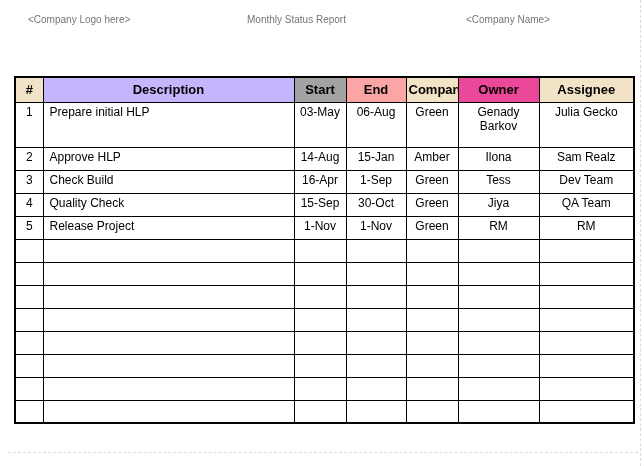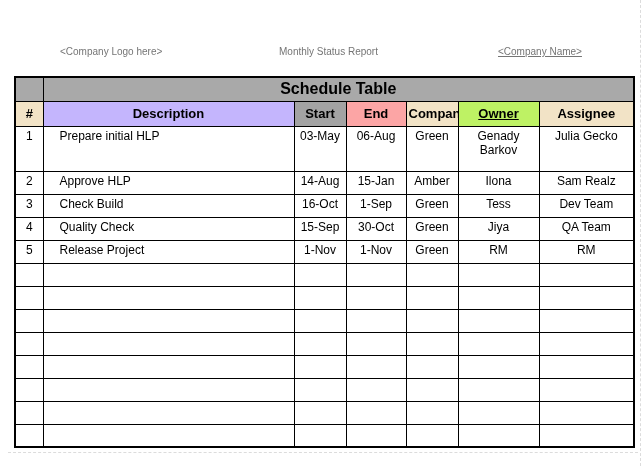--- a/index.html
+++ b/index.html
@@ -9,29 +9,28 @@
     width: 644px;
     height: 466px;
     background: #ffffff;
     font-family: "Liberation Sans", sans-serif;
     color: #000;
     overflow: hidden;
   }
   
   .doc-header-text {
     position: absolute;
-    top: 46px;
+    top: 14px;
     font-size: 10px;
     color: #757575;
     white-space: nowrap;
-    margin-left: 32px;
   }
   .logo-ph   { left: 28px; }
   .report-tt { left: 247px; }
-  .company-ph{ left: 466px; text-decoration: underline; }
+  .company-ph{ left: 466px; }
 
   
   table.sched {
     position: absolute;
     left: 14px;
     top: 76px;
     width: 619px;
     border-collapse: collapse;
     table-layout: fixed;
     border: 2px solid #000;
@@ -61,21 +60,21 @@
   tr.data-row.tall { height: 45px; }
   tr.data-row td {
     font-size: 12px;
     vertical-align: top;
     text-align: center;
     padding: 2px 3px 0 3px;
     line-height: 1.18;
   }
   tr.data-row td.desc-cell {
     text-align: left;
-    padding-left: 16px;
+    padding-left: 6px;
   }
   tr.empty-row { height: 23px; }
   tr.empty-row td { padding: 0; }
 
   
   .boundary-bottom {
     position: absolute;
     left: 8px;
     top: 452px;
     width: 630px;
@@ -102,31 +101,27 @@
     <colgroup>
       <col style="width:28px">
         <col style="width:251px">
         <col style="width:52px">
       <col style="width:60px">
         <col style="width:52px">
         <col style="width:81px">
       <col style="width:95px">
     </colgroup>
     <tbody>
-      <tr class="title-row">
-        <td style="background: rgb(169, 169, 169);"></td>
-        <td class="title-cell" colspan="6" style="background: rgb(169, 169, 169);">Schedule Table</td>
-      </tr>
       <tr class="cols-row">
         <th style="background: rgb(242, 227, 198);">#</th>
         <th style="background: #c4b5fd;">Description</th>
         <th style="background: #a3a3a3;">Start</th>
         <th style="background: #fca5a5;">End</th>
         <th style="background: rgb(242, 227, 198);">Company</th>
-        <th style="background: #bef264; text-decoration: underline;">Owner</th>
+        <th style="background: #ec4899;">Owner</th>
         <th style="background: rgb(242, 227, 198); text-align: center;">Assignee</th>
       </tr>
 
       <tr class="data-row tall">
         <td>1</td>
         <td class="desc-cell">Prepare initial HLP</td>
         <td>03-May</td>
         <td>06-Aug</td>
         <td>Green</td>
         <td>Genady Barkov</td>
@@ -137,21 +132,21 @@
         <td class="desc-cell">Approve HLP</td>
         <td>14-Aug</td>
         <td>15-Jan</td>
         <td>Amber</td>
         <td>Ilona</td>
         <td>Sam Realz</td>
       </tr>
       <tr class="data-row">
         <td>3</td>
         <td class="desc-cell">Check Build</td>
-        <td>16-Oct</td>
+        <td>16-Apr</td>
         <td>1-Sep</td>
         <td>Green</td>
         <td>Tess</td>
         <td>Dev Team</td>
       </tr>
       <tr class="data-row">
         <td>4</td>
         <td class="desc-cell">Quality Check</td>
         <td>15-Sep</td>
         <td>30-Oct</td>

